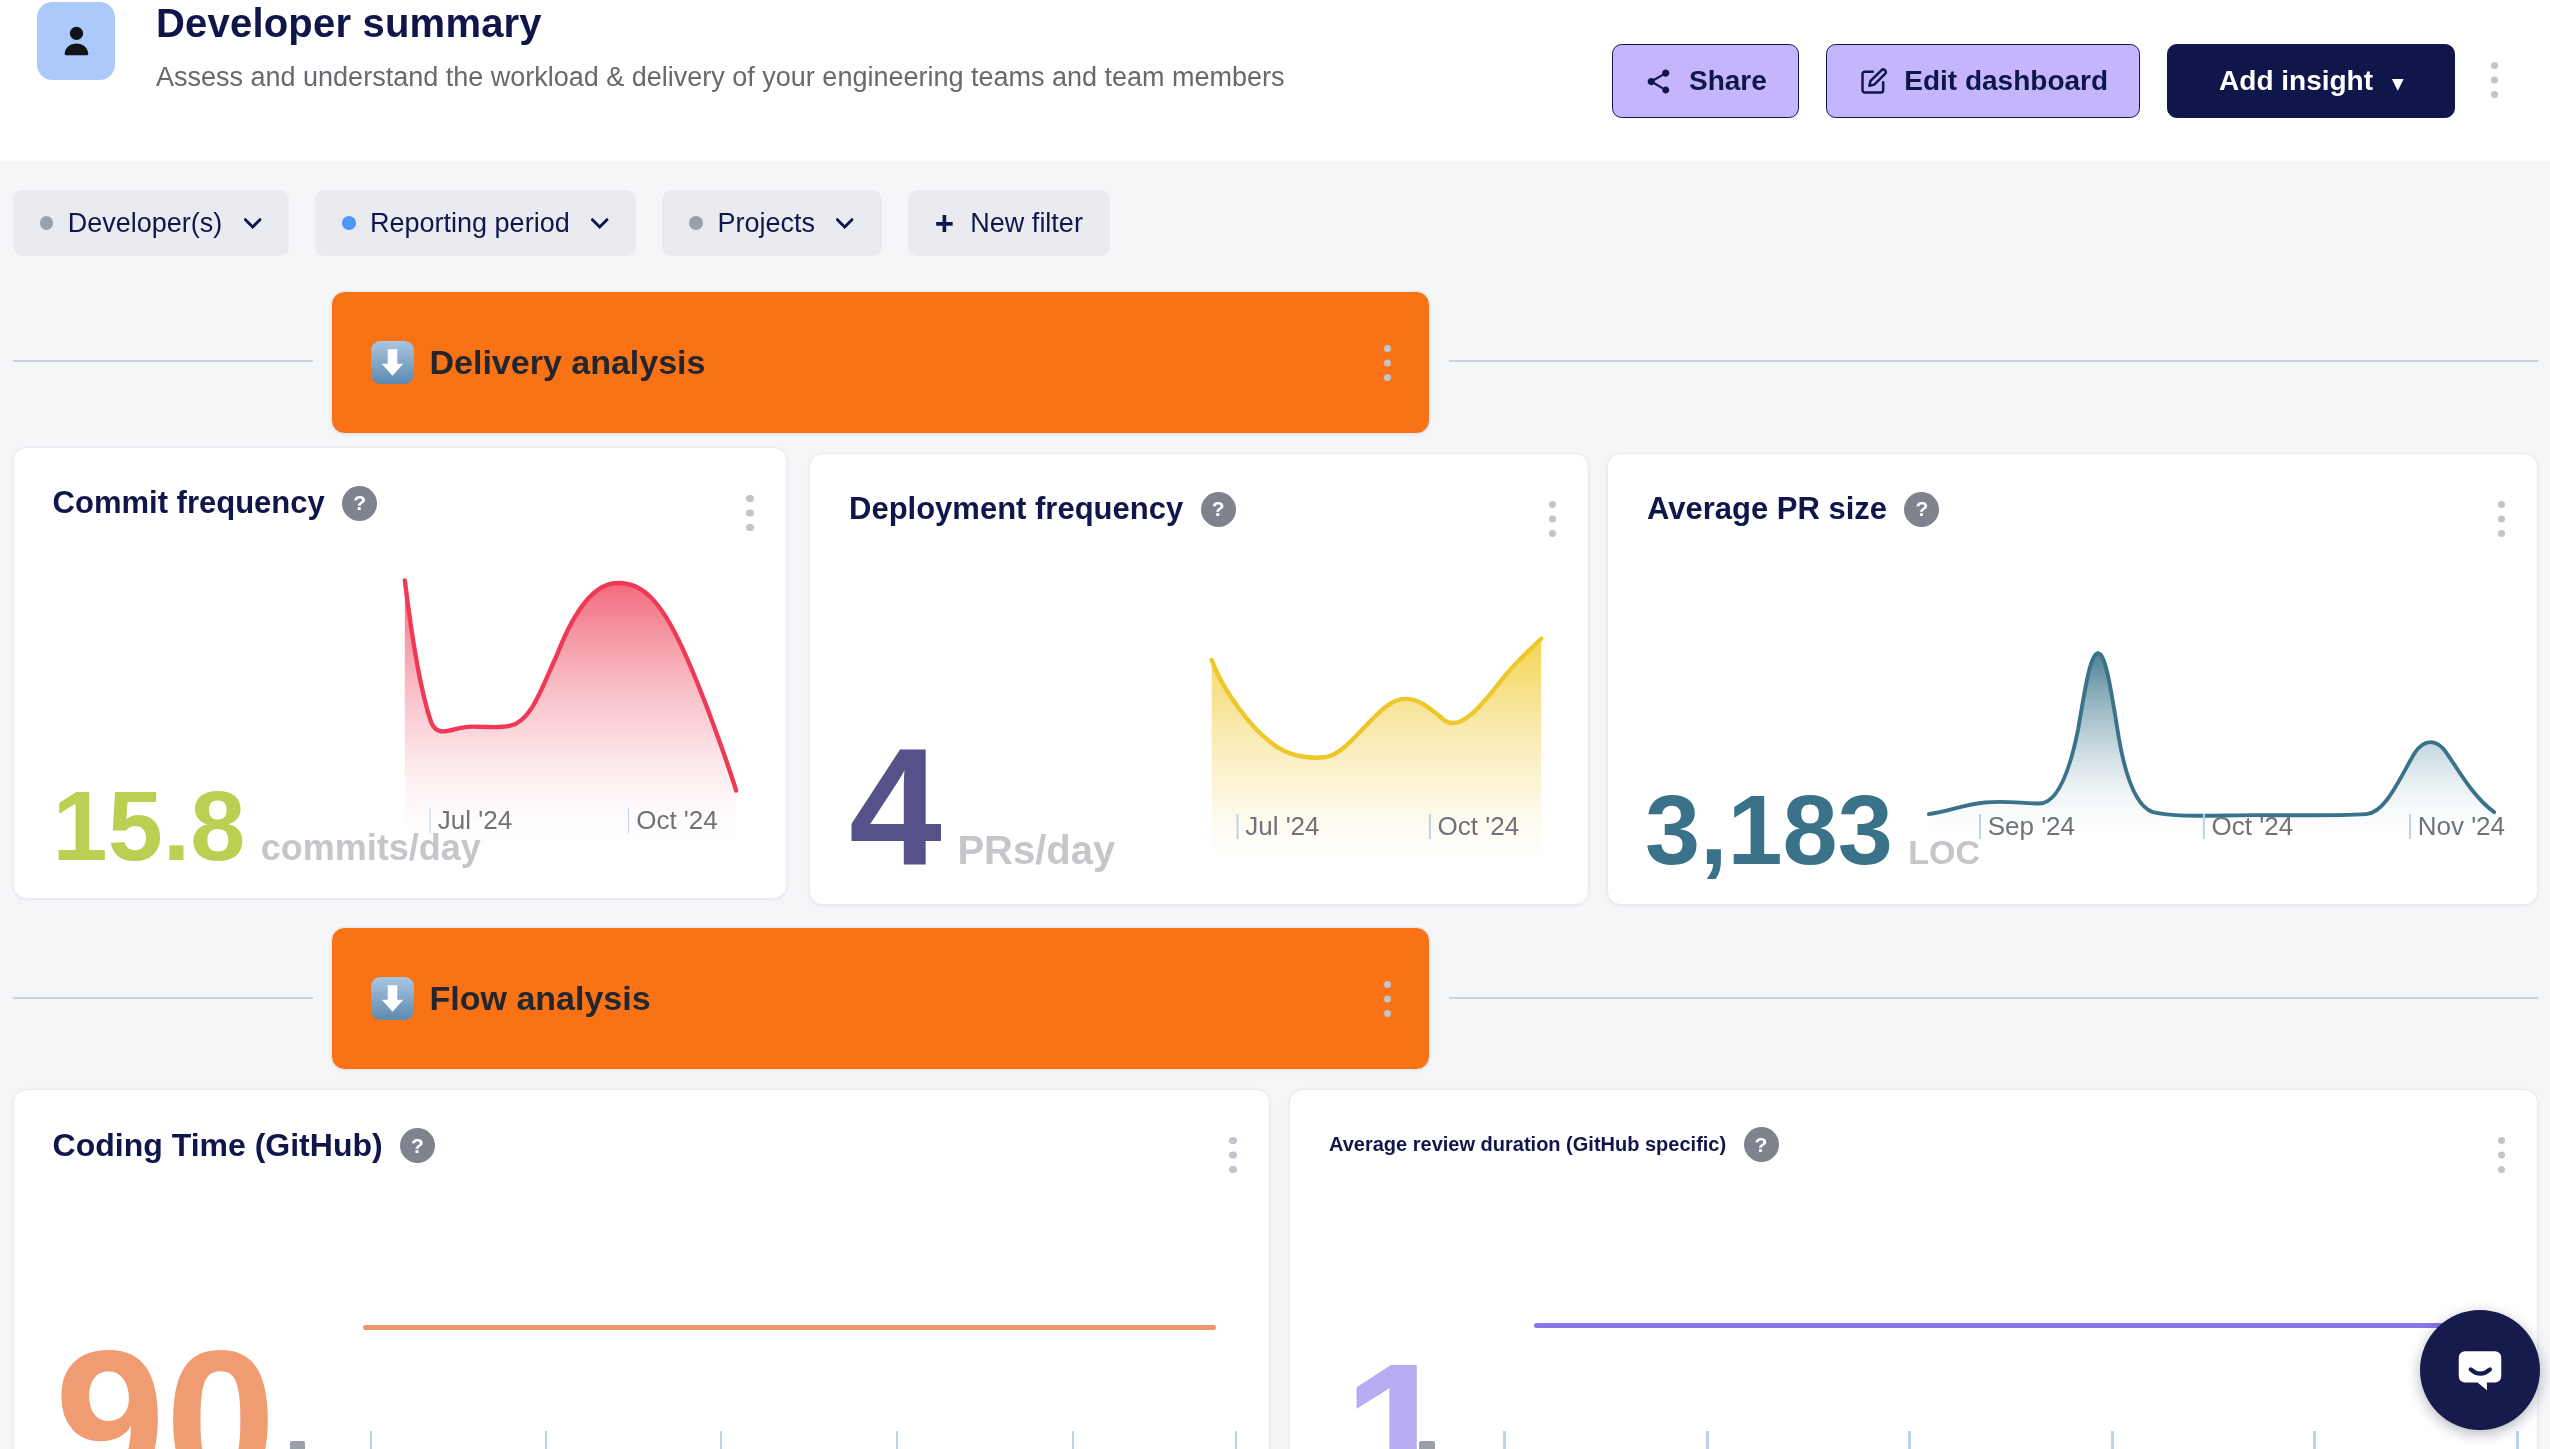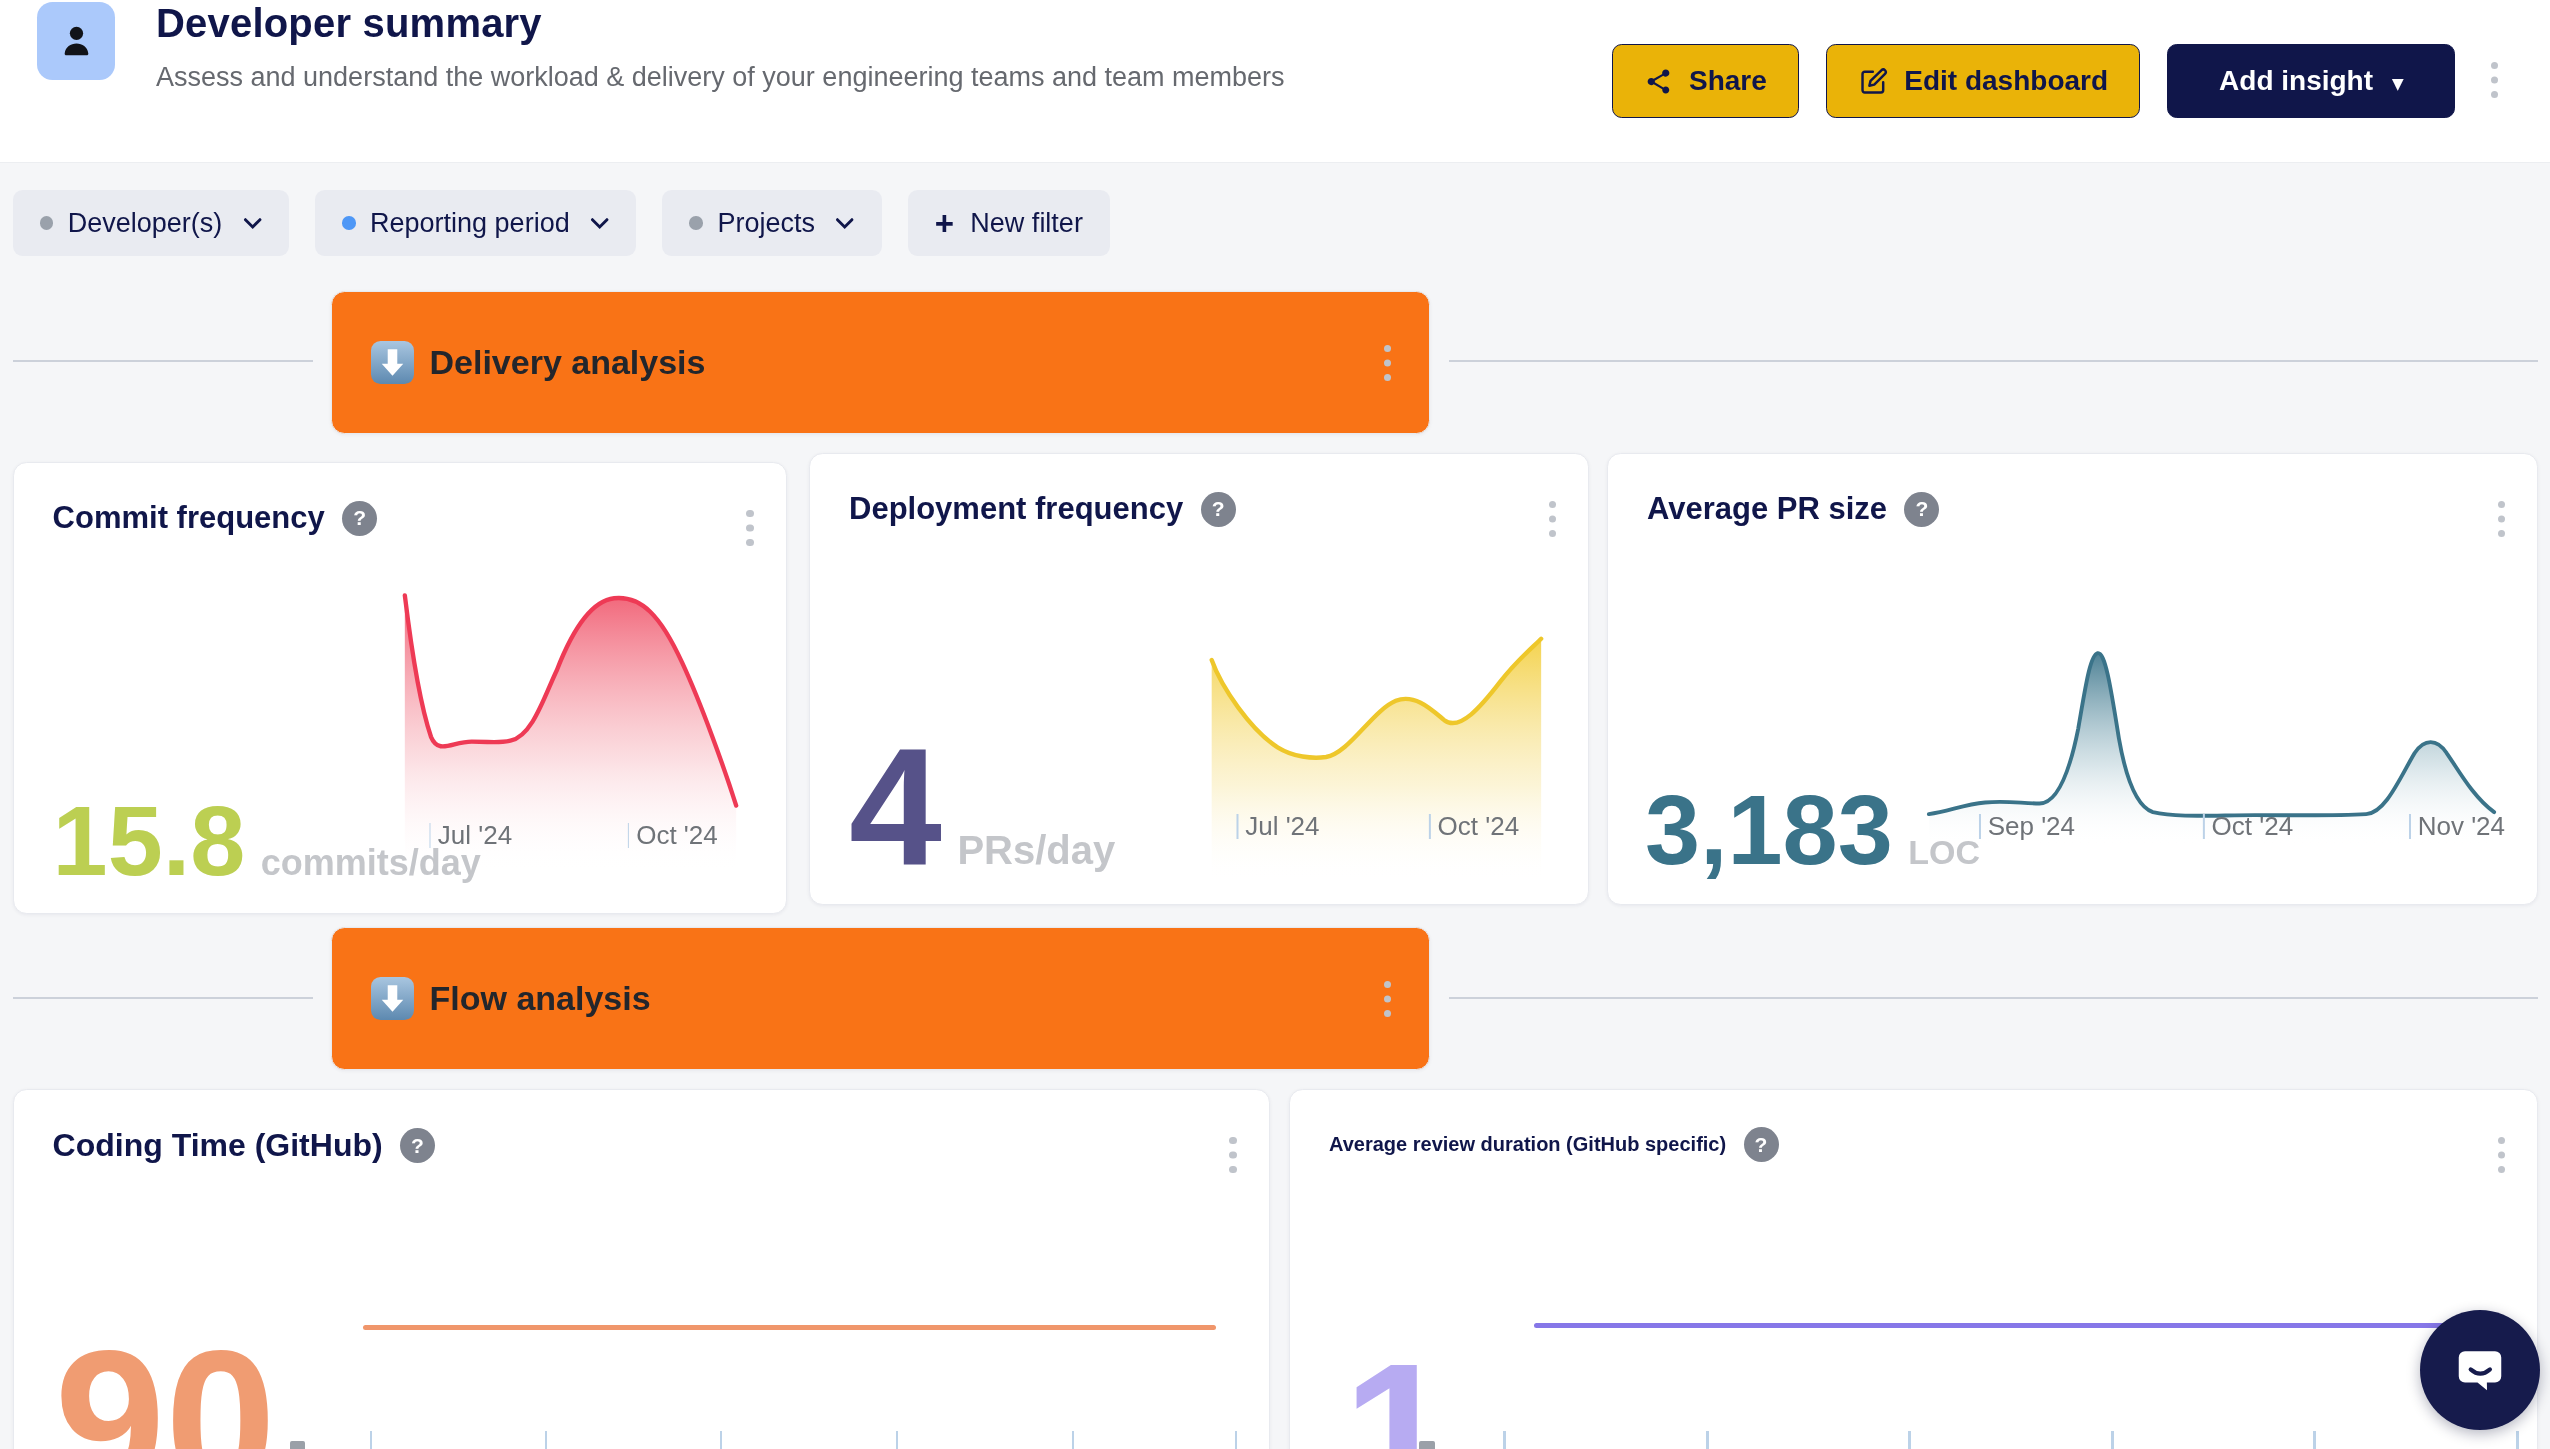--- a/index.html
+++ b/index.html
@@ -21,21 +21,21 @@
     padding:0 43px 0 37px;}
   .hleft{display:flex;align-items:flex-start;gap:41px;}
   .avatar{width:78px;height:78px;border-radius:15.5px;background:var(--avatar-bg);
     display:flex;align-items:center;justify-content:center;margin-top:1.9px;}
   .avatar svg{width:43px;height:43px;}
   .page-title{font-size:40px;font-weight:700;color:var(--navy);letter-spacing:0.2px;line-height:1.15;}
   .page-subtitle{font-size:27px;color:var(--subtitle-gray);margin-top:15.5px;font-weight:400;}
   .hright{display:flex;align-items:center;gap:27px;}
   .btn{display:flex;align-items:center;gap:15.5px;height:74px;padding:0 31px;border-radius:9.7px;
     font-family:"Liberation Sans",sans-serif;font-size:28px;font-weight:700;cursor:pointer;}
-  .btn.outline{background:#eab308;border:1.9px solid var(--navy);color:var(--navy);}
+  .btn.outline{background:#c4b5fd;border:1.9px solid var(--navy);color:var(--navy);}
   .btn.primary{background:var(--navy);border:1.9px solid var(--navy);color:#fff;padding:0 51px;gap:19.4px;}
   .btn svg{flex:0 0 auto;}
   .caret{font-size:21px;transform:translateY(1.9px);}
   .kebab{width:25px;height:58px;display:flex;align-items:flex-start;justify-content:center;cursor:pointer;padding-top:9.7px;}
   .kebab i{width:7.8px;height:7.8px;border-radius:50%;background:var(--kebab);display:block;
     box-shadow:0 14.5px 0 var(--kebab),0 29px 0 var(--kebab);}
 
   
   .filters{position:absolute;left:12.6px;top:190px;display:flex;gap:26px;}
   .pill{display:flex;align-items:center;gap:14.5px;height:66px;padding:0 27px;border-radius:9.7px;
@@ -159,21 +159,21 @@
       </defs>
     <rect width="36" height="36" rx="8" fill="url(#gb1)"></rect>
     <path d="M18 29 L9 19 H14 V7 H22 V19 H27 Z" fill="#fff"></path>
   </svg>
   <span class="section-title">Delivery analysis</span>
   <div class="kebab">
       <i></i>
     </div>
 </div>
 
-<div class="card" style="left:12.6px;top:462px;width:774px;height:452px;">
+<div class="card" style="left:12.6px;top:447px;width:774px;height:452px;">
   <div class="card-head">
     <span class="card-title">Commit frequency</span>
     <span class="help">?</span>
   </div>
   <div class="kebab">
       <i></i>
     </div>
   <svg class="spark" style="left:385px;top:112px;" width="343" height="312" viewBox="0 0 354 322">
     <defs>
         <linearGradient id="gred" x1="0" y1="0" x2="0" y2="1">

